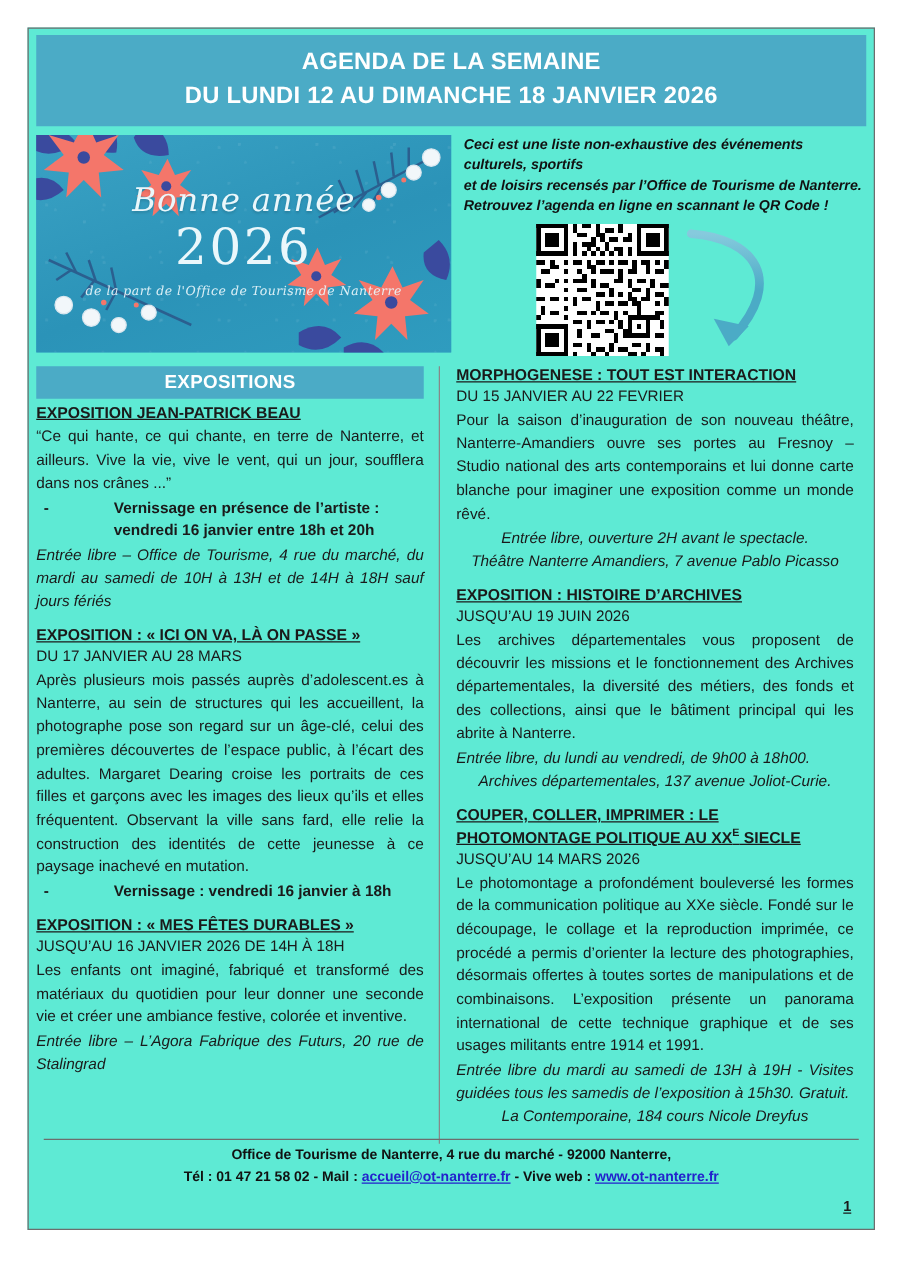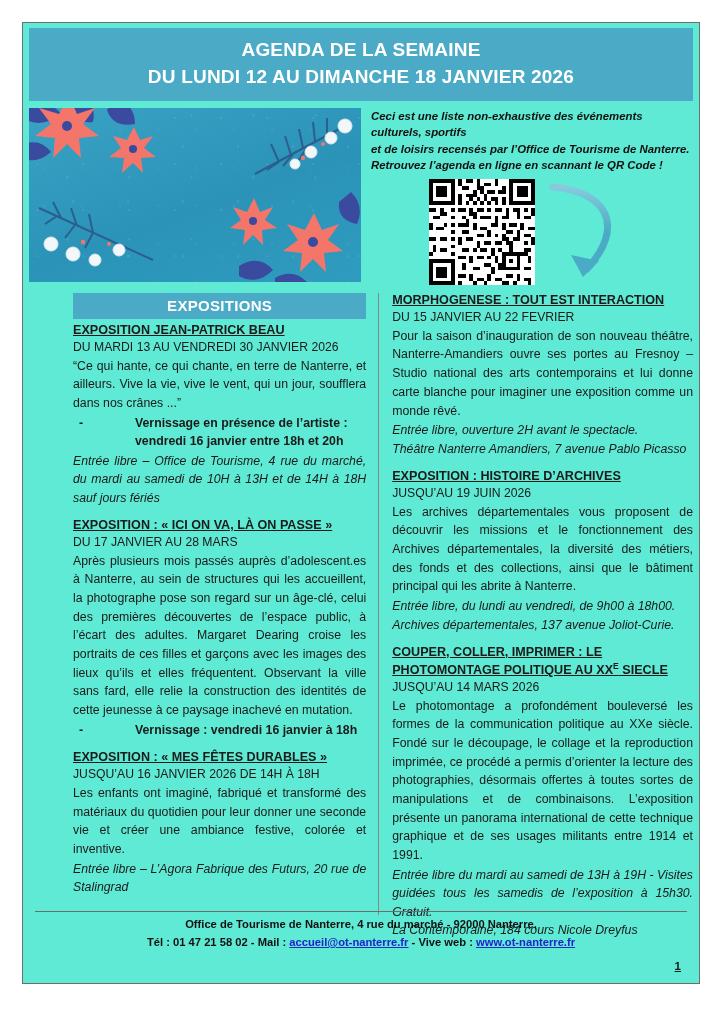--- a/index.html
+++ b/index.html
@@ -136,21 +136,21 @@
   
   .columns {
     display: flex;
     margin-top: 7px;
     height: 622px;
   }
   .col {
     position: relative;
     box-sizing: border-box;
   }
-  .col.left  { width: 322px; padding-right: 12px; margin-left: 44px; }
+  .col.left  { width: 322px; padding-right: 12px; }
   .col.right { width: 332px; padding-left: 13px; border-left: 1px solid #888; }
 
   .sectionbar {
     background: #4BABC6;
     color: #ffffff;
     font-weight: bold;
     font-size: 15px;
     text-align: center;
     padding: 4px 0 5px 0;
     margin-bottom: 4px;
@@ -187,21 +187,21 @@
     text-align: left;
   }
   .evt-bullet .dash { display: inline-block; width: 28px; }
   .evt-info {
     font-style: italic;
     font-size: 12.3px;
     line-height: 1.5;
     text-align: justify;
     margin: 0;
   }
-  .evt-info.nojust { text-align: left; }
+  .evt-info.nojust { text-align: center; }
   sup.ord { font-size: 0.68em; vertical-align: super; }
 
   
   .footer {
     position: absolute;
     left: 6px; right: 6px;
     bottom: 6px;
   }
   .footer .rule {
     border-top: 1px solid #6d6d6d;
@@ -311,20 +311,25 @@
           <path d="M122 10 q14 14 6 32 q-20 -4 -18 -22 z"></path>
         </g>
         <g fill="#f4766a">
           <path d="M76 48 l9 -17 l8 17 l17 -6 l-11 16 l15 11 l-19 2 l2 19 l-13 -13 l-13 13 l2 -19 l-19 -2 l15 -11 l-11 -16 z"></path>
           <circle cx="84" cy="60" r="5" fill="#3a4a9e"></circle>
           <path d="M18 30 l7 -14 l6 14 l13 -5 l-8 13 l12 8 l-15 2 l1 15 l-10 -10 l-10 10 l2 -15 l-15 -2 l11 -8 l-8 -13 z"></path>
           <circle cx="24" cy="39" r="4" fill="#3a4a9e"></circle>
         </g>
       </svg>
 
+      <div class="cardtext">
+        <div class="ctitle">Bonne année</div>
+        <div class="cyear">2026</div>
+        <div class="csub">de la part de l'Office de Tourisme de Nanterre</div>
+      </div>
     </div>
 
     <div class="rightcol">
       <div class="intro">
         <div>Ceci est une liste non-exhaustive des événements culturels, sportifs</div>
         <div>et de loisirs recensés par l’Office de Tourisme de Nanterre.</div>
         <div>Retrouvez l’agenda en ligne en scannant le QR Code !</div>
       </div>
 
       <div class="qrwrap">
@@ -495,21 +500,20 @@
     </div>
   </div>
 
   <div class="columns">
 
     <div class="col left">
       <div class="sectionbar">EXPOSITIONS</div>
 
       <div class="evt">
         <div class="evt-title">EXPOSITION JEAN-PATRICK BEAU</div>
-        <div class="evt-date">DU MARDI 13 AU VENDREDI 30 JANVIER 2026</div>
         <p class="evt-body">“Ce qui hante, ce qui chante, en terre de Nanterre, et ailleurs. Vive la vie, vive le vent, qui un jour, soufflera dans nos crânes ...”</p>
         <p class="evt-bullet"><span class="dash">-</span><span>Vernissage en présence de l’artiste : vendredi 16 janvier entre 18h et 20h</span></p>
         <p class="evt-info">Entrée libre – Office de Tourisme, 4 rue du marché, du mardi au samedi de 10H à 13H et de 14H à 18H sauf jours fériés</p>
       </div>
 
       <div class="evt">
         <div class="evt-title">EXPOSITION : « ICI ON VA, LÀ ON PASSE »</div>
         <div class="evt-date">DU 17 JANVIER AU 28 MARS</div>
         <p class="evt-body">Après plusieurs mois passés auprès d’adolescent.es à Nanterre, au sein de structures qui les accueillent, la photographe pose son regard sur un âge-clé, celui des premières découvertes de l’espace public, à l’écart des adultes. Margaret Dearing croise les portraits de ces filles et garçons avec les images des lieux qu’ils et elles fréquentent. Observant la ville sans fard, elle relie la construction des identités de cette jeunesse à ce paysage inachevé en mutation.</p>
         <p class="evt-bullet"><span class="dash">-</span><span>Vernissage : vendredi 16 janvier à 18h</span></p>

